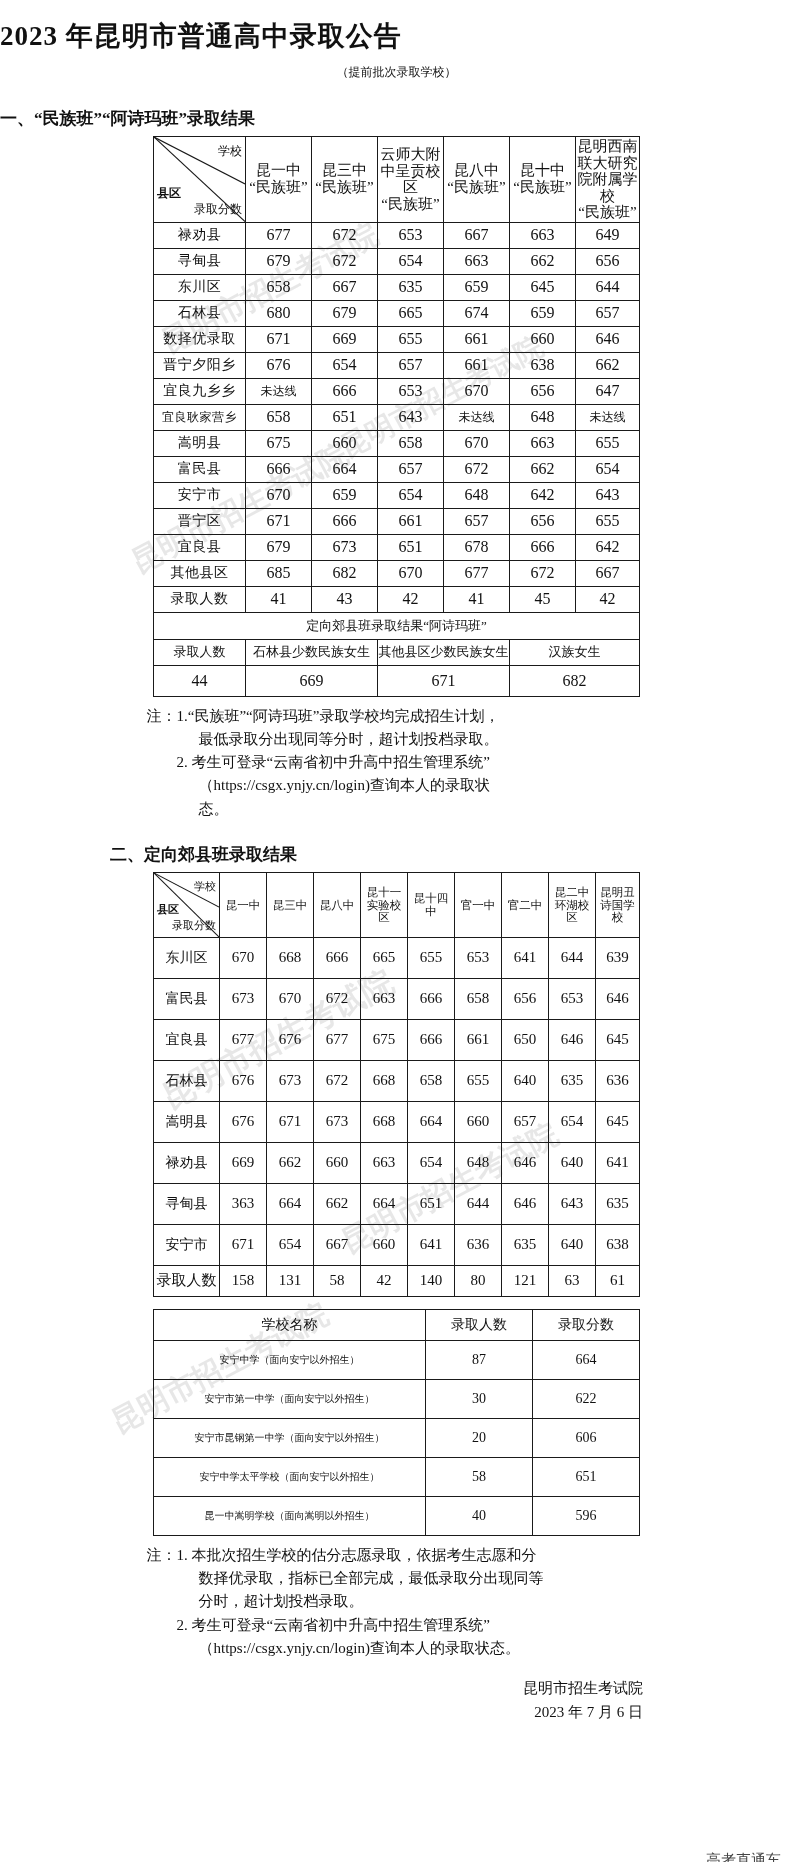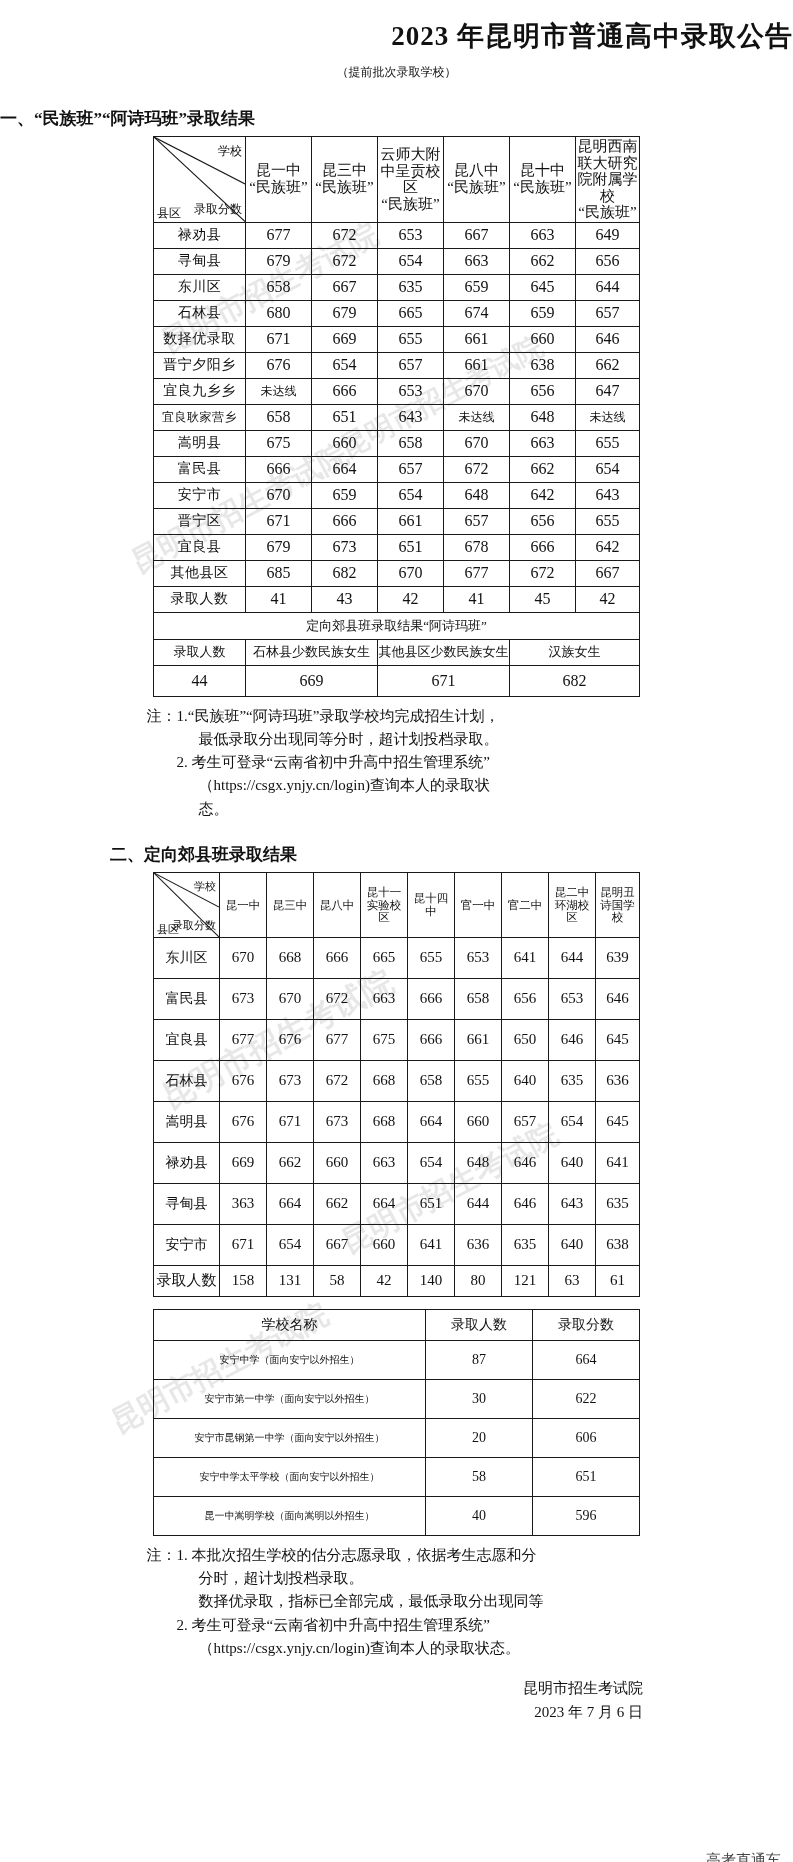--- a/index.html
+++ b/index.html
@@ -33,28 +33,27 @@
     position:absolute;
     color:rgba(120,120,120,0.18);
     font-family:"Liberation Serif","DejaVu Serif",serif;
     font-weight:bold;
     white-space:nowrap;
     transform-origin:center center;
   }
 
   
   .doc-title{
-    text-align:right;
+    text-align:left;
     font-size:27px;
     font-weight:bold;
     letter-spacing:1px;
     margin:18px 0 0 0;
     position:relative;
     z-index:10;
-    padding-left:28px;
   }
   .doc-subtitle{
     text-align:center;
     font-size:12px;
     margin:10px 0 0 0;
     position:relative;
     z-index:10;
   }
   .section-title{
     font-size:17px;
@@ -115,22 +114,23 @@
     right:3px; top:6px;
     font-size:12px;
   }
   .corner-cell .c-score{
     position:absolute;
     right:3px; bottom:4px;
     font-size:12px;
   }
   .corner-cell .c-county{
     position:absolute;
-    left:3px; bottom:0;
+    left:3px; bottom:20px;
     font-size:12px;
+    font-weight:bold;
   }
 
   .hdr-school{
     height:72px;
     font-size:12.5px;
     line-height:1.12;
     padding:1px 1px !important;
     word-break:break-all;
   }
   .hdr-school .nm{ display:block; }
@@ -639,22 +639,22 @@
         <td class="sname">昆一中嵩明学校（面向嵩明以外招生）</td>
         <td>40</td>
         <td>596</td>
       </tr>
     </tbody>
   </table>
   </div>
 
   <div class="notes">
     <span class="n-line ind1">注：1. 本批次招生学校的估分志愿录取，依据考生志愿和分</span>
+    <span class="n-line ind2">数择优录取，指标已全部完成，最低录取分出现同等</span>
     <span class="n-line ind2">分时，超计划投档录取。</span>
-    <span class="n-line ind2">数择优录取，指标已全部完成，最低录取分出现同等</span>
     <span class="n-line ind3">2. 考生可登录“云南省初中升高中招生管理系统”</span>
     <span class="n-line ind4">（https://csgx.ynjy.cn/login)查询本人的录取状态。</span>
   </div>
 
   <div class="footer">
     <div>昆明市招生考试院</div>
     <div>2023 年 7 月 6 日</div>
   </div>
 
   <div class="brand">高考直通车</div>

